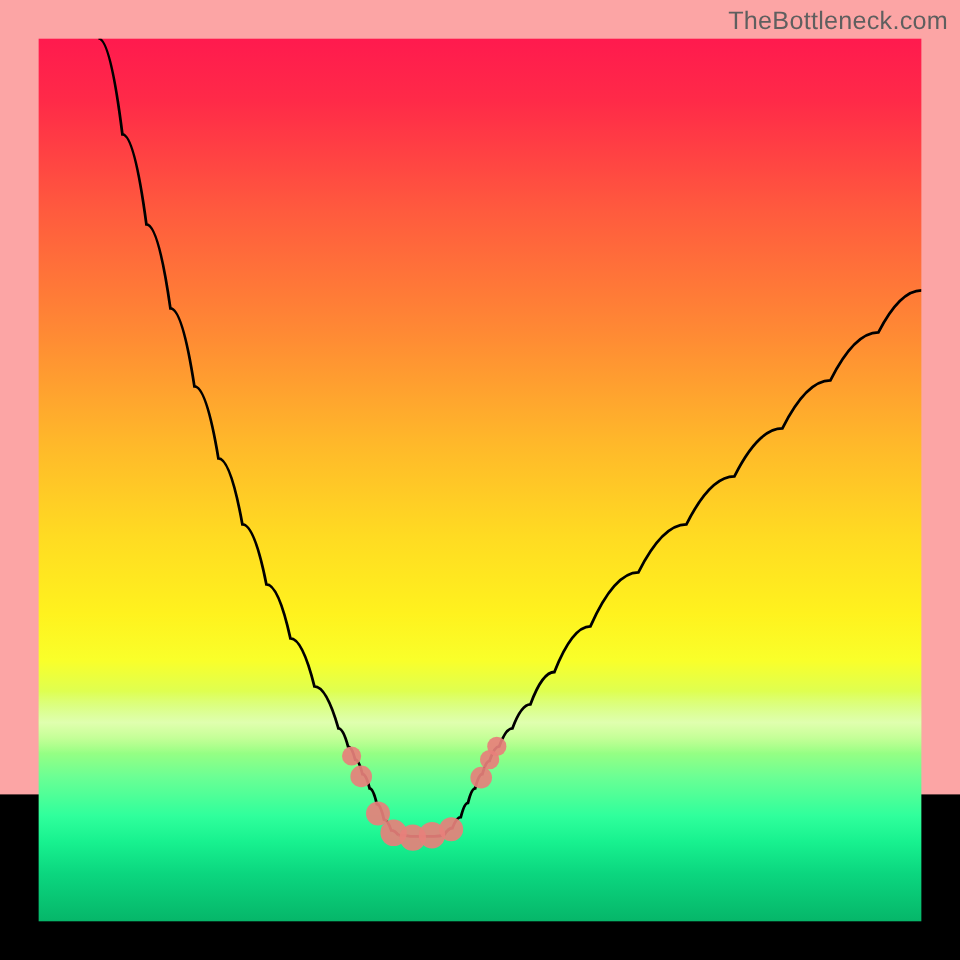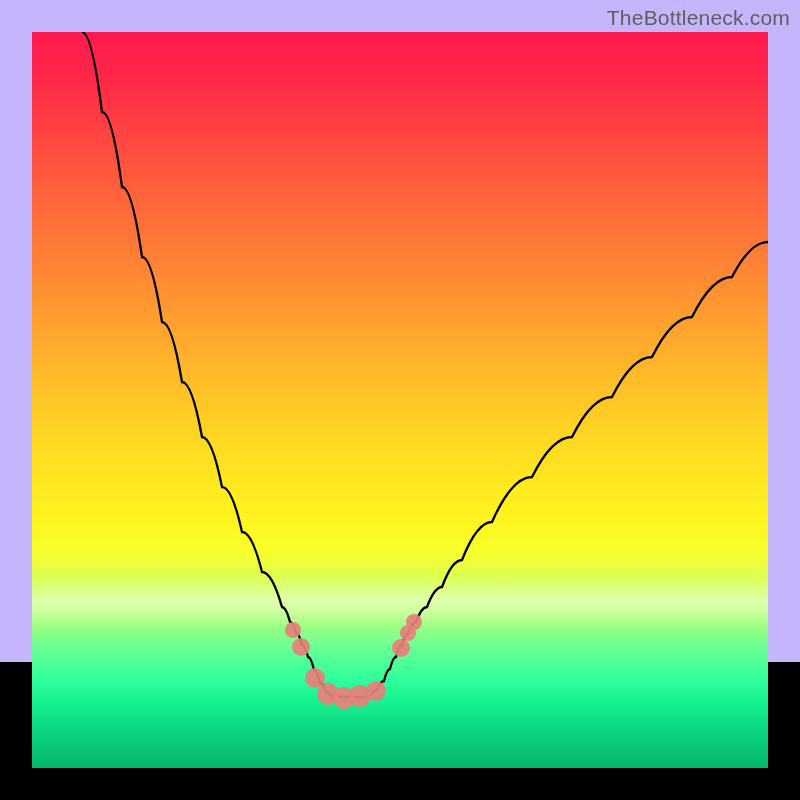--- a/index.html
+++ b/index.html
@@ -10,21 +10,21 @@
     background: #000;
     font-family: Arial, Helvetica, sans-serif;
     overflow: hidden;
   }
   .frame {
     position: absolute;
     top: 0;
     left: 0;
     width: 800px;
     height: 662px;
-    background: #c4b5fd;
+    background: #fca5a5;
   }
   .watermark {
     position: absolute;
     top: 6px;
     right: 10px;
     color: #5f5f5f;
     font-size: 21px;
     font-weight: 400;
     letter-spacing: 0.2px;
     z-index: 10;

